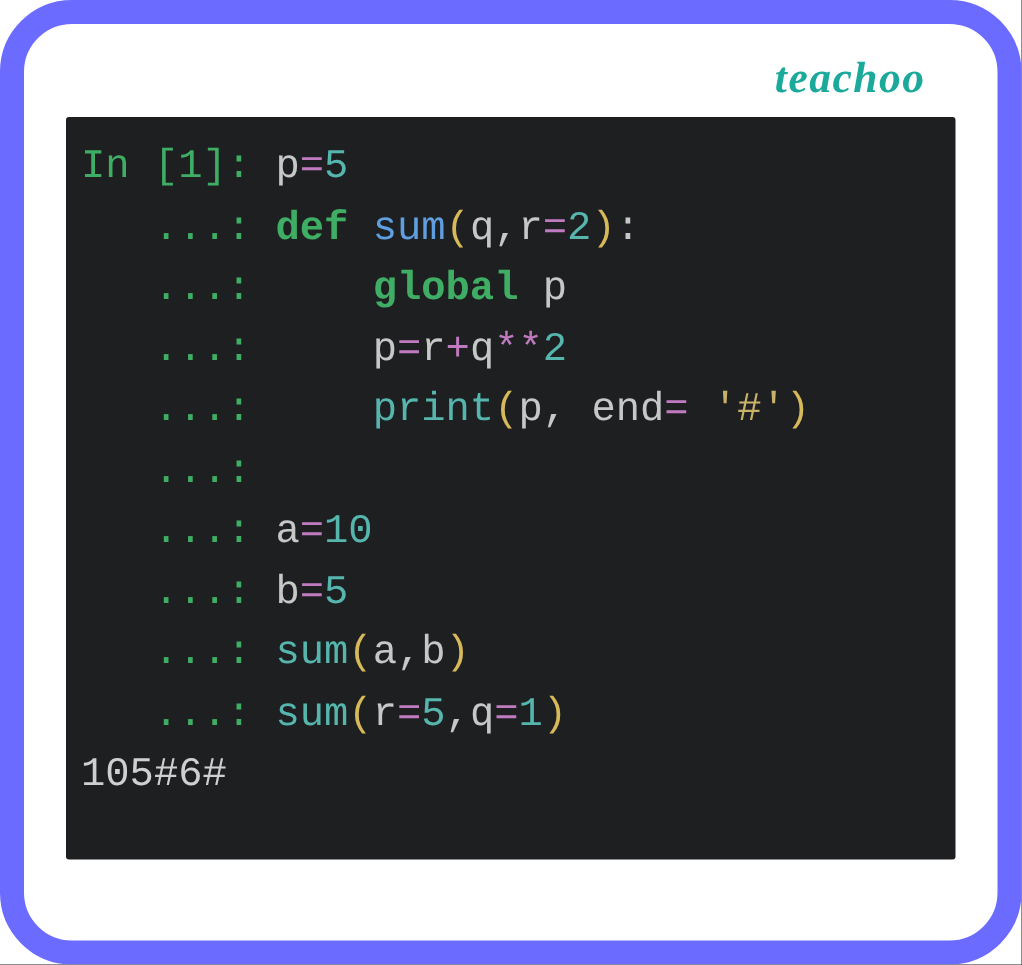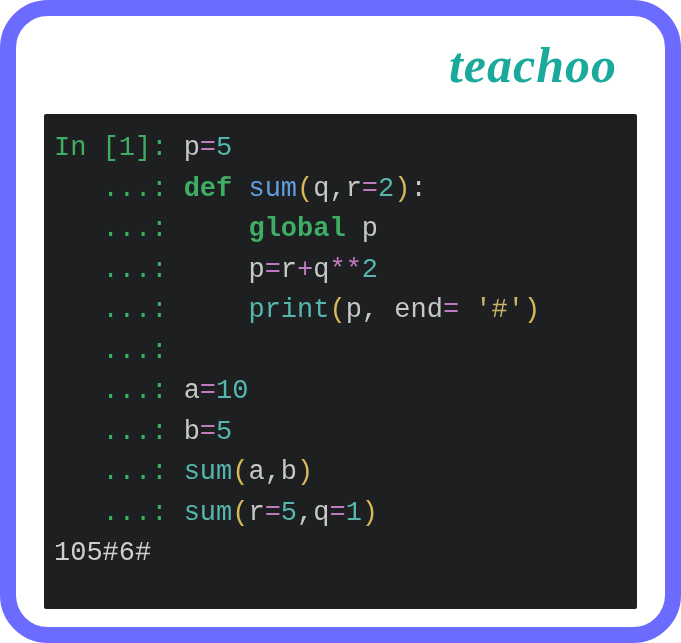--- a/index.html
+++ b/index.html
@@ -17,24 +17,24 @@
     margin: 0;
     position: relative;
     background: #fff;
     padding: 20px 28px 28px 28px;
   }
   .brand {
     text-align: right;
     font-family: "Brush Script MT", "Segoe Script", cursive;
     font-style: italic;
     font-weight: bold;
-    font-size: 50px;
+    font-size: 29px;
     color: #1aa99a;
     padding-right: 20px;
-    margin-bottom: 20px;
+    margin-bottom: 9px;
     letter-spacing: 1px;
   }
   .console {
     background: #1d1f21;
     color: #c5c8c6;
     font-family: "Consolas", "Menlo", "Courier New", monospace;
     font-size: 27px;
     line-height: 1.5;
     padding: 14px 22px 8px 10px;
     border-radius: 2px;

